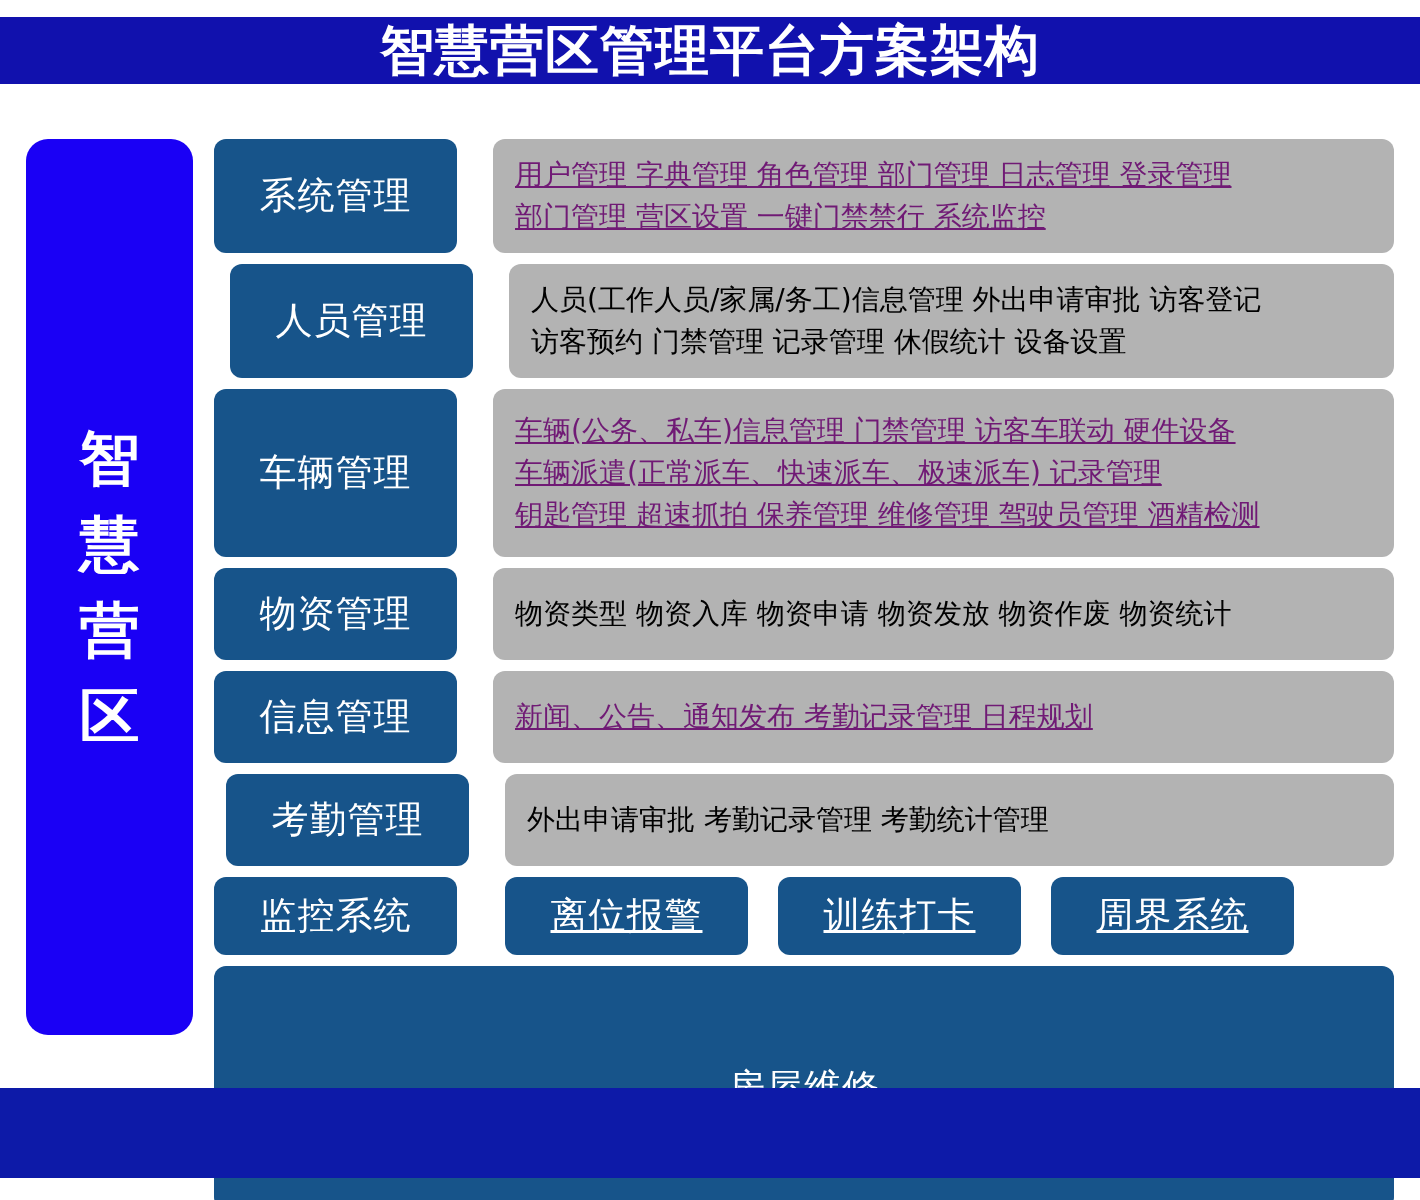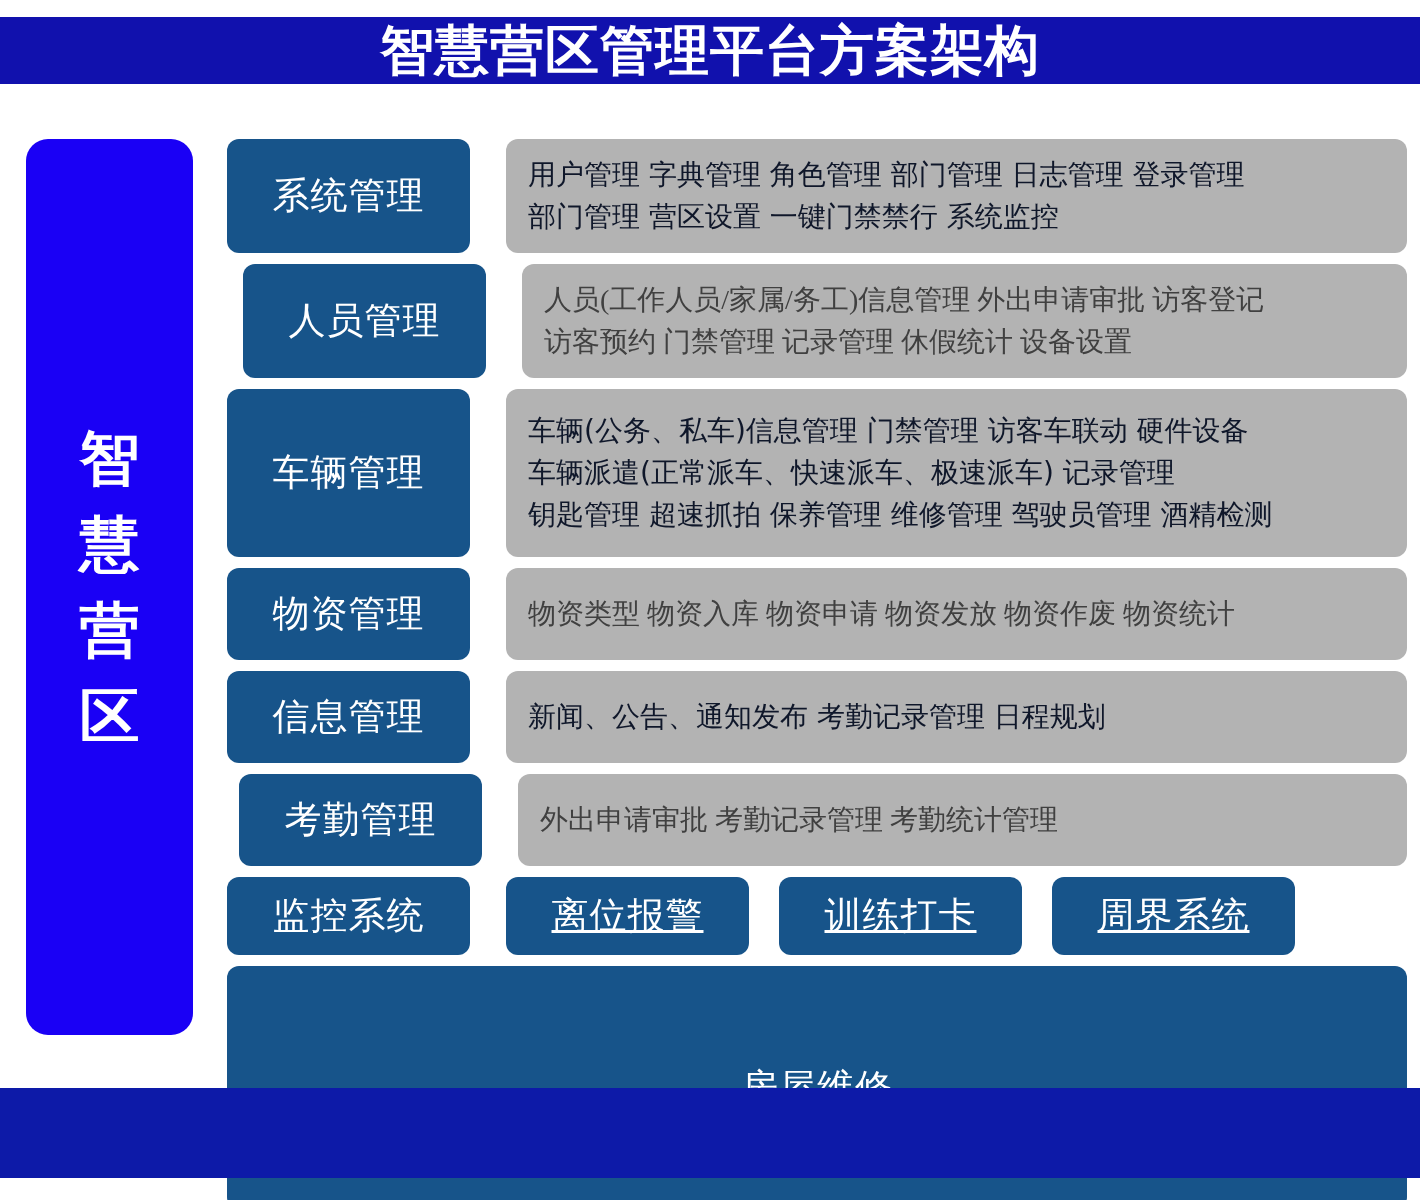--- a/index.html
+++ b/index.html
@@ -68,21 +68,21 @@
   .brand-char {
     color: #ffffff;
     font-size: 60px;
     font-weight: bold;
     line-height: 1;
   }
 
   
   .rows {
     position: absolute;
-    left: 227px;
+    left: 214px;
     top: 139px;
     width: 1180px;
   }
   .row {
     position: relative;
     display: flex;
     align-items: stretch;
     margin-bottom: 11px;
   }
 
@@ -115,31 +115,31 @@
     display: flex;
     flex-direction: column;
     justify-content: center;
     gap: 6px;
   }
   .feature-line {
     font-size: 28px;
     line-height: 1.28;
     white-space: nowrap;
   }
-  .feature-panel.blue .feature-line { color: #0f172a; }
-  .feature-panel.purple .feature-line { color: #404040; font-family: Liberation Serif, serif; }
+  .feature-panel.blue .feature-line { color: #701a75; text-decoration: underline; }
+  .feature-panel.purple .feature-line { color: #000000; }
 
   
   .row.h1 { height: 114px; }
   .row.h2 { height: 114px; margin-left: 16px; }
   .row.h3 { height: 168px; }
   .row.h4 { height: 92px; }
   .row.h5 { height: 92px; }
   .row.h6 { height: 92px; padding-left: 12px; }
-  .row.h7 { height: 78px; }
+  .row.h7 { height: 78px; gap: 12px; }
   .row.h8 { height: 78px; flex-direction: column; }
 
   
   .chips {
     flex: 1 1 auto;
     display: flex;
     align-items: stretch;
     gap: 30px;
   }
   .chip {

